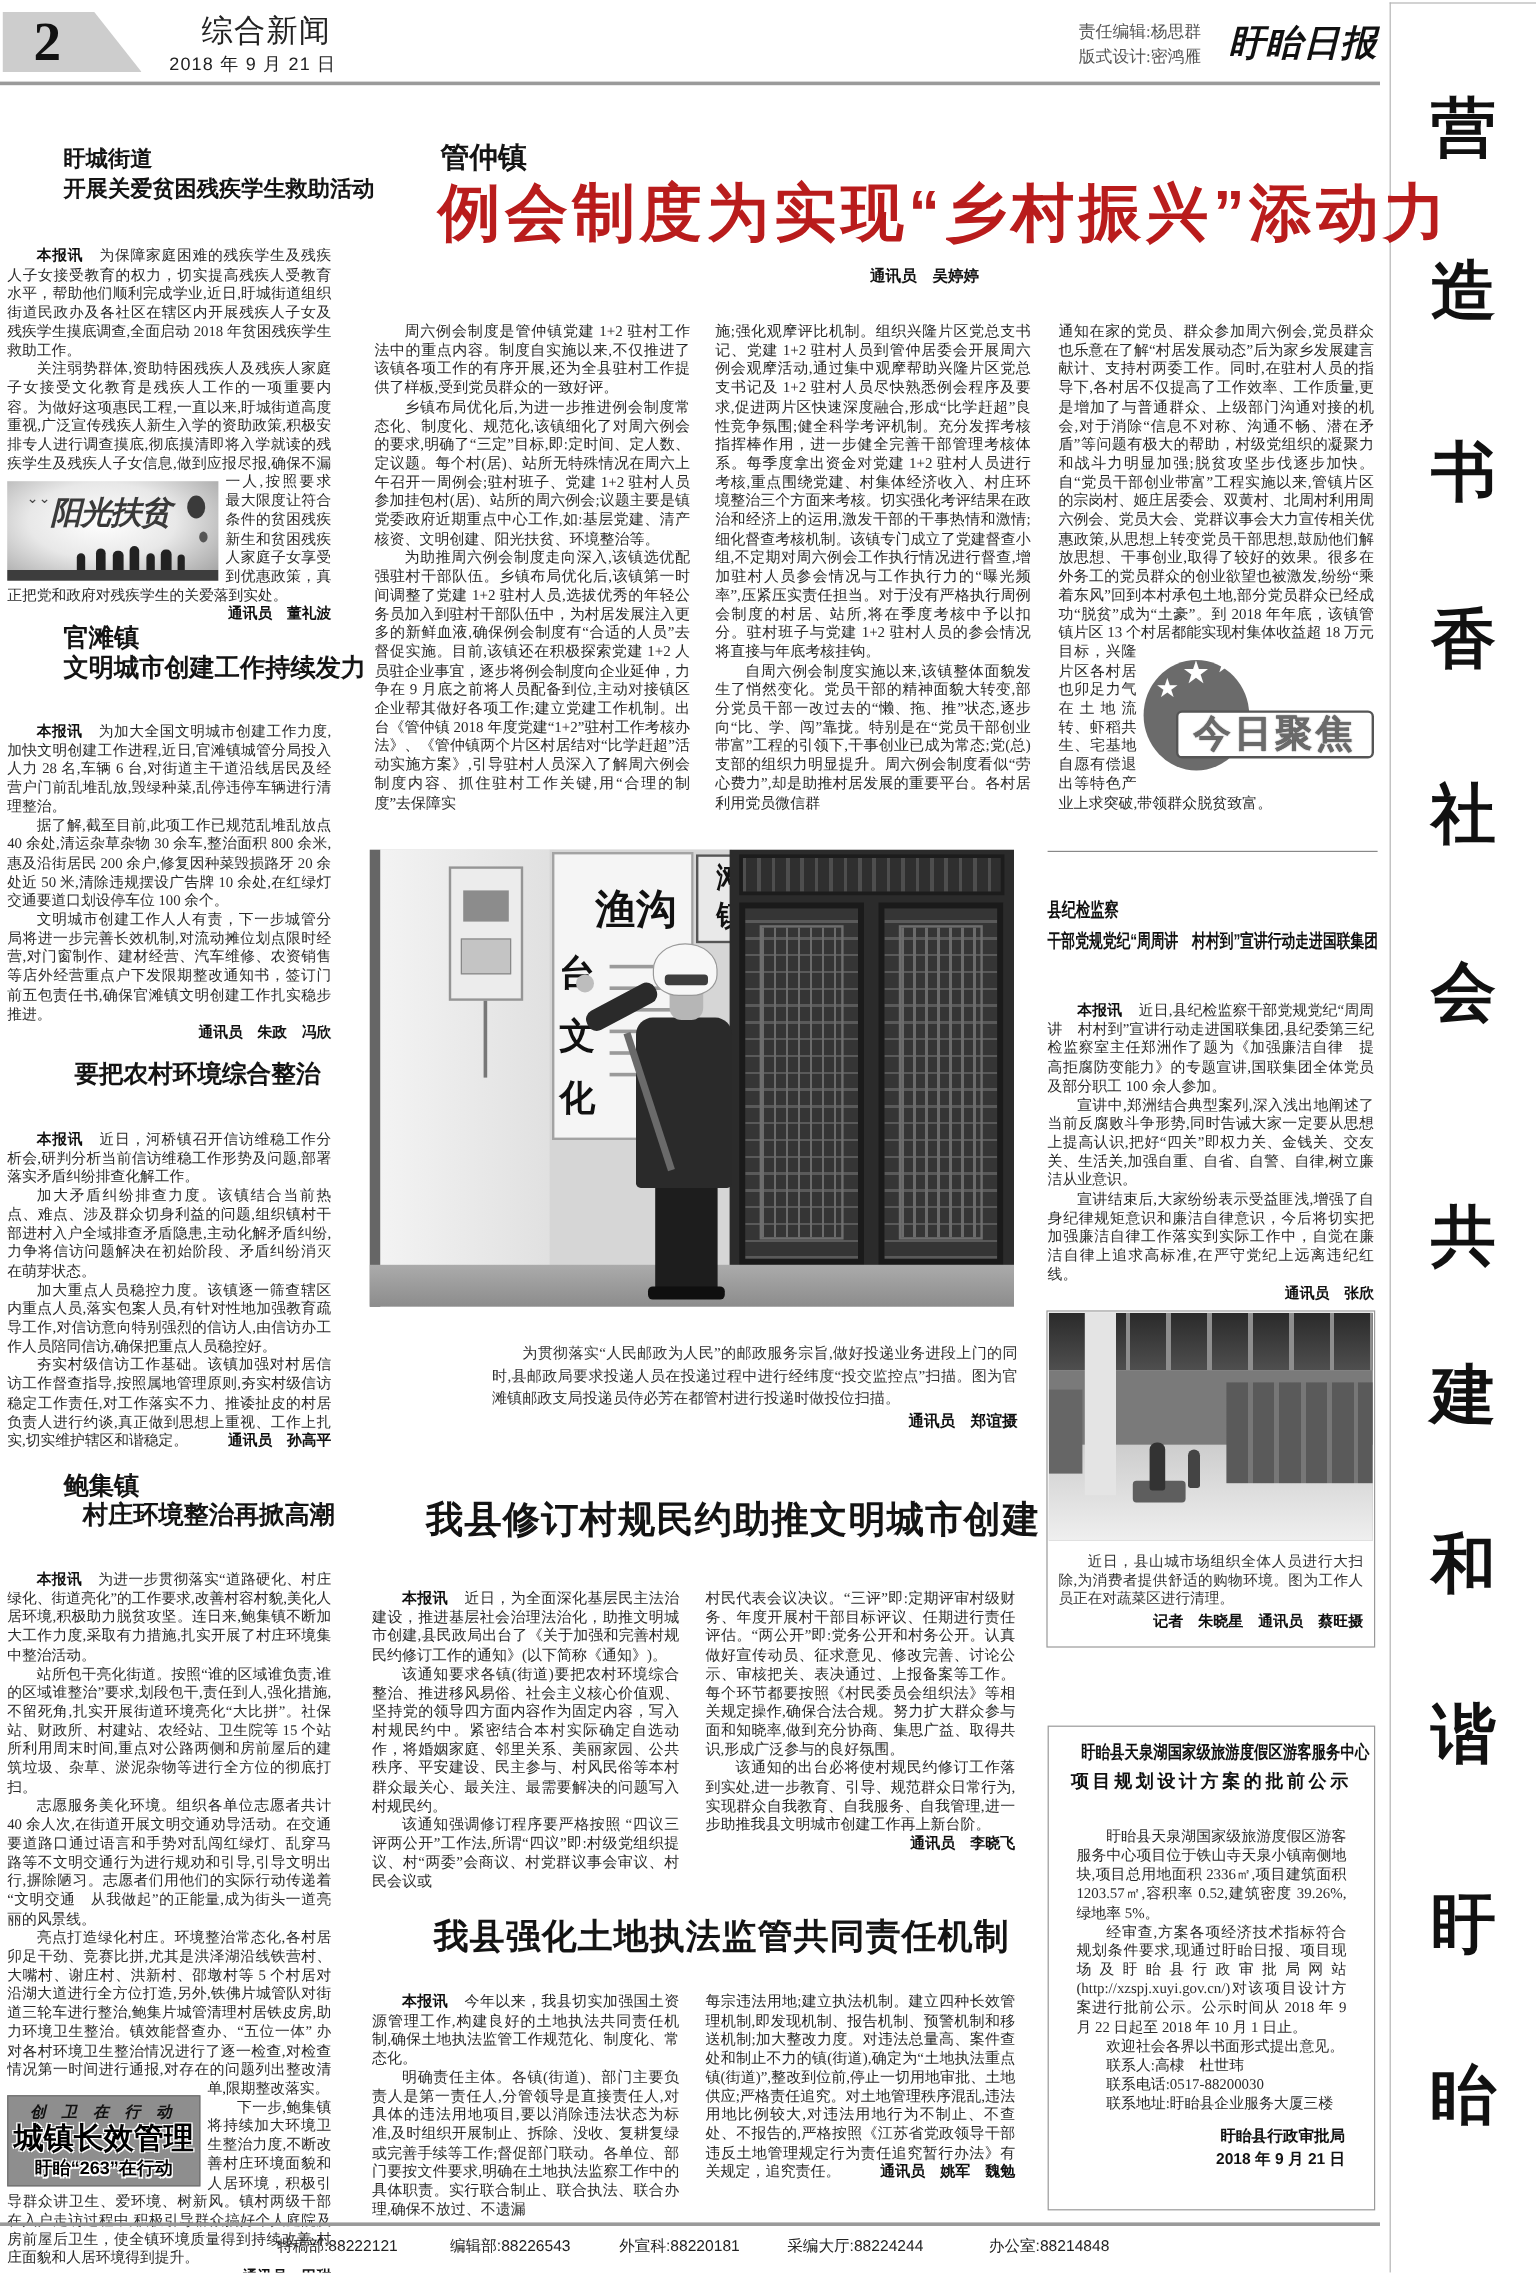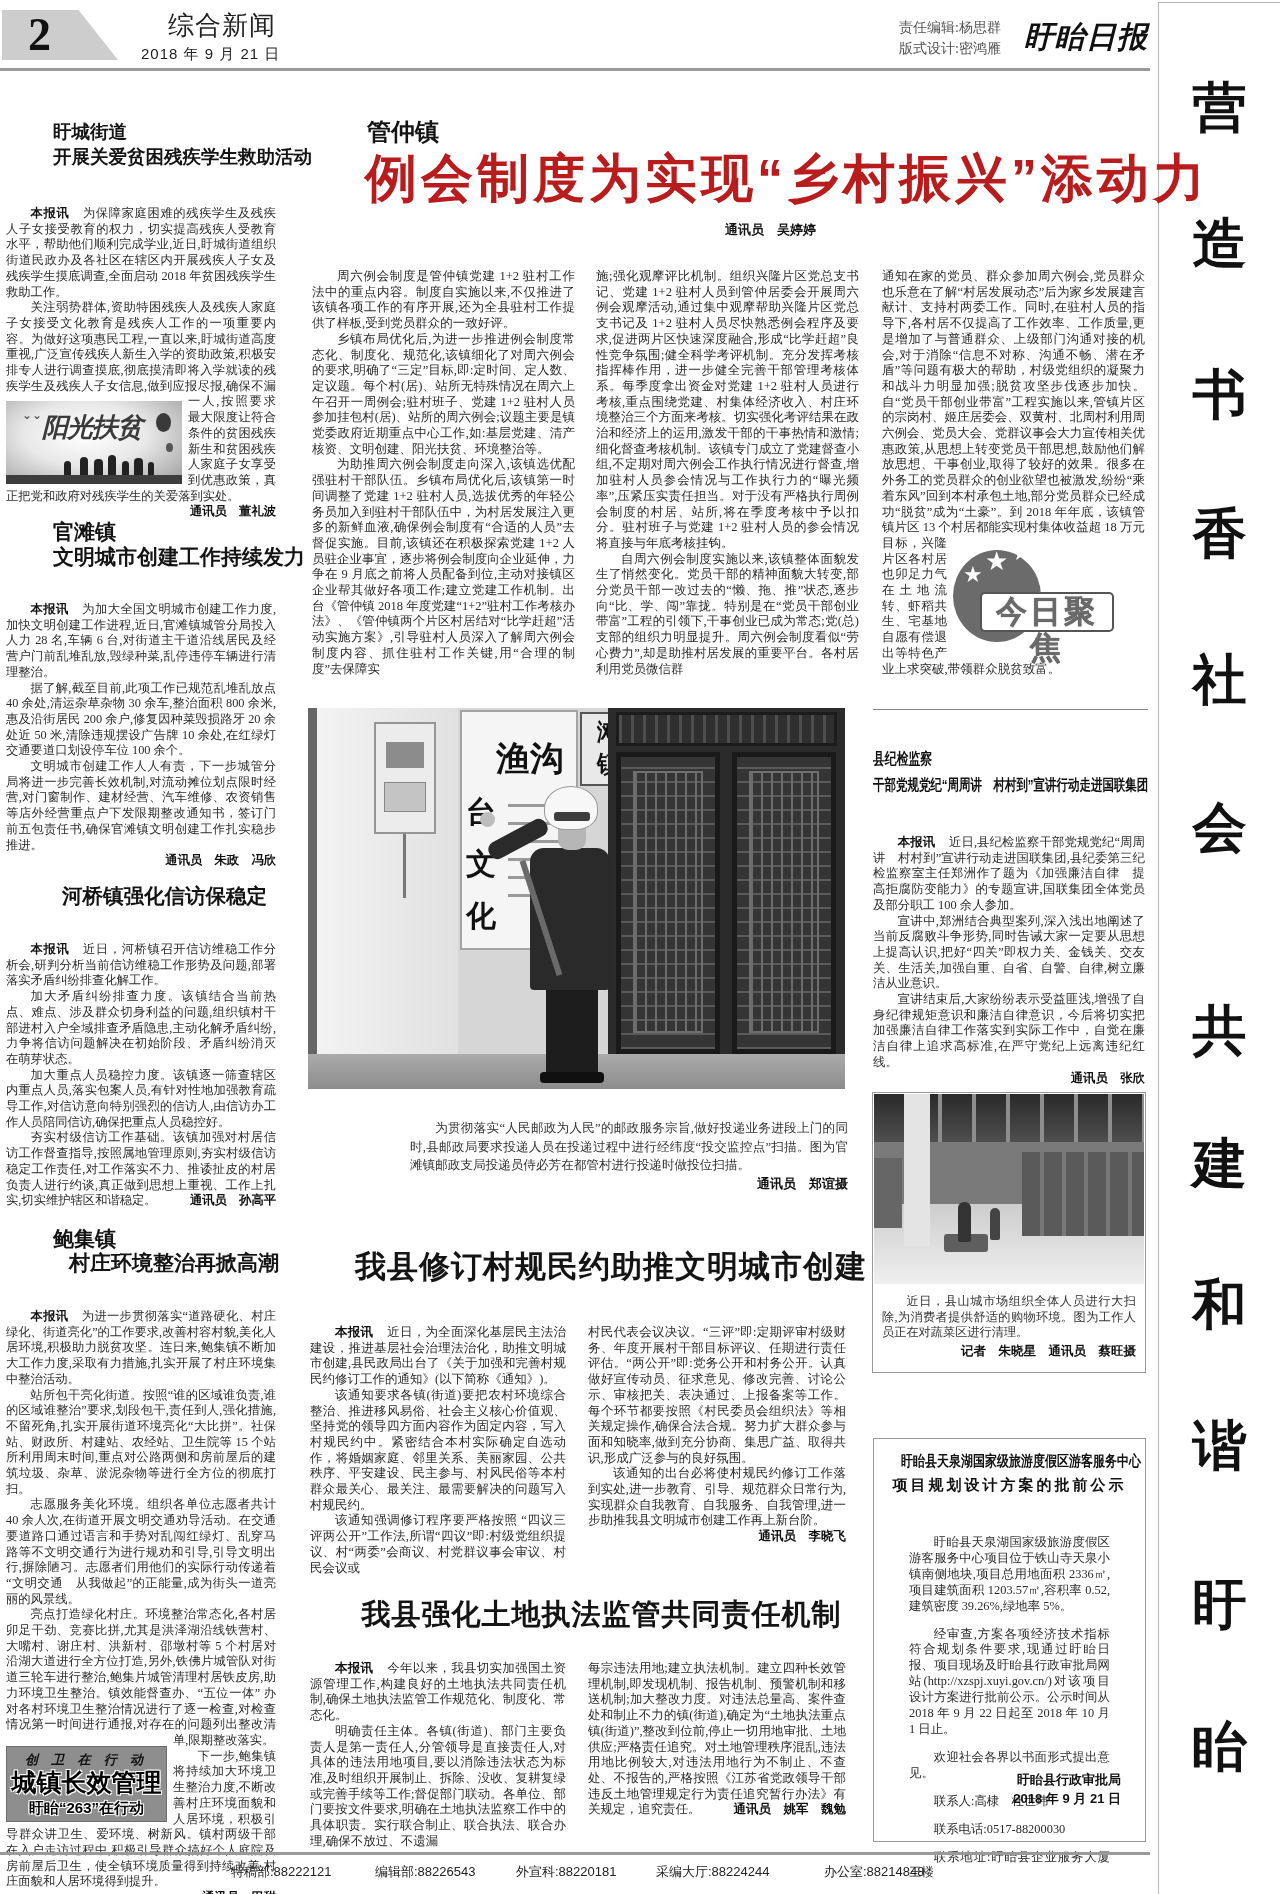--- a/index.html
+++ b/index.html
@@ -48,21 +48,21 @@
 
 .promo{float:left;clear:left;width:161px;height:76px;margin-right:6px;background:#8e8e8e;border:1px solid #6e6e6e;position:relative;text-align:center;}
 .promo .p1{position:absolute;left:0;top:5px;width:159px;font:italic bold 13px/15px "Liberation Serif","DejaVu Serif",serif;color:#111;letter-spacing:5px;}
 .promo .p2{position:absolute;left:0;top:22px;width:159px;font:bold 25px/28px "Liberation Serif","DejaVu Serif",serif;color:#000;text-shadow:1px 1px 0 #fff,-1px -1px 0 #fff,1px -1px 0 #fff,-1px 1px 0 #fff;}
 .promo .p3{position:absolute;left:0;top:52px;width:159px;font:bold 15px/18px "Liberation Sans","DejaVu Sans",sans-serif;color:#000;text-shadow:1px 1px 0 #fff,-1px -1px 0 #fff,1px -1px 0 #fff,-1px 1px 0 #fff;}
 
 
 .badge{float:right;clear:right;width:192px;height:113px;margin-left:6px;position:relative;}
 .badge .circle{position:absolute;left:0;top:14px;width:88px;height:92px;border-radius:50%;background:#6b6b6b;}
 .badge .star{position:absolute;color:#fff;font-family:"DejaVu Sans",sans-serif;line-height:1;}
-.badge .rect{position:absolute;left:27px;top:56px;width:134px;height:40px;background:#fff;border:2px solid #555;border-radius:5px;text-align:center;font:bold 31px/36px "Liberation Sans","DejaVu Sans",sans-serif;color:#6a6a6a;letter-spacing:3px;text-shadow:0 0 1px #222;}
+.badge .rect{position:absolute;left:27px;top:56px;width:165px;height:40px;background:#fff;border:2px solid #555;border-radius:5px;text-align:center;font:bold 31px/36px "Liberation Sans","DejaVu Sans",sans-serif;color:#6a6a6a;letter-spacing:3px;text-shadow:0 0 1px #222;}
 
 
 .photo-main{position:absolute;left:308px;top:708px;width:537px;height:381px;background:#cfcfcf;overflow:hidden;}
 .photo-main div{position:absolute;}
 .pm-edge{left:0;top:0;width:9px;height:381px;background:#666;}
 .pm-wall{left:9px;top:0;width:145px;height:381px;background:linear-gradient(90deg,#f3f3f3,#e0e0e0);}
 .pm-wall2{left:150px;top:0;width:152px;height:381px;background:#d6d6d6;}
 .pm-meter{left:66px;top:14px;width:62px;height:112px;background:#ececec;border:2px solid #959595;}
 .pm-meter-win{left:10px;top:18px;width:38px;height:26px;background:#8c8c8c;}
 .pm-meter-lbl{left:8px;top:58px;width:42px;height:30px;background:#c4c4c4;border:1px solid #888;}
@@ -101,21 +101,21 @@
 .mk-p2{left:116px;top:114px;width:10px;height:32px;background:#444;border-radius:5px 5px 2px 2px;}
 .mk-machine{left:70px;top:140px;width:44px;height:18px;background:#5e5e5e;border-radius:3px;}
 .cap{position:absolute;font-family:"Liberation Serif","DejaVu Serif",serif;color:#333;text-align:justify;}
 .cap p{margin:0;text-indent:2em;}
 
 
 .notice{position:absolute;left:873px;top:1438px;width:273px;height:404px;border:1px solid #999;}
 .n-t1{position:absolute;left:0;top:13px;width:271px;text-align:center;font:bold 15px/18px "Liberation Serif","DejaVu Serif",serif;color:#111;white-space:nowrap;transform:scaleX(0.8);}
 .n-t2{position:absolute;left:0;top:37px;width:271px;text-align:center;font:bold 15px/18px "Liberation Serif","DejaVu Serif",serif;color:#111;letter-spacing:3px;white-space:nowrap;}
 .n-body{position:absolute;left:23px;top:84px;width:225px;font-size:12.4px;line-height:15.9px;color:#2b2b2b;text-align:justify;}
-.n-body p{margin:12px;text-indent:2em;}
+.n-body p{margin:0;text-indent:2em;}
 .n-sign{position:absolute;right:24px;font:bold 13px/16px "Liberation Sans","DejaVu Sans",sans-serif;color:#111;white-space:nowrap;}
 
 .vrule-r{position:absolute;left:873px;top:709px;width:275px;height:1px;background:#888;}
 .jj-k{position:absolute;left:873px;top:750px;font:bold 16px/18px "Liberation Sans","DejaVu Sans",sans-serif;color:#111;white-space:nowrap;transform:scaleX(0.74);transform-origin:left top;}
 .jj-t{position:absolute;left:873px;top:776px;font:bold 15.5px/18px "Liberation Sans","DejaVu Sans",sans-serif;color:#111;white-space:nowrap;transform:scaleX(0.74);transform-origin:left top;}
 
 .footer-item{position:absolute;top:1864px;font:13px/16px "Liberation Sans","DejaVu Sans",sans-serif;color:#222;white-space:nowrap;}
 </style>
 </head>
 <body>
@@ -172,21 +172,21 @@
 
   <div class="lh" style="left:6px;top:521px;font-size:21px">官滩镇</div>
   <div class="lh" style="left:6px;top:546px;font-size:21px">文明城市创建工作持续发力</div>
   <div class="txt" style="left:6px;top:602px;width:270px">
     <p><span class="lead">本报讯</span><span>为加大全国文明城市创建工作力度,加快文明创建工作进程,近日,官滩镇城管分局投入人力 28 名,车辆 6 台,对街道主干道沿线居民及经营户门前乱堆乱放,毁绿种菜,乱停违停车辆进行清理整治。</span></p>
     <p>据了解,截至目前,此项工作已规范乱堆乱放点 40 余处,清运杂草杂物 30 余车,整治面积 800 余米,惠及沿街居民 200 余户,修复因种菜毁损路牙 20 余处近 50 米,清除违规摆设广告牌 10 余处,在红绿灯交通要道口划设停车位 100 余个。</p>
     <p>文明城市创建工作人人有责，下一步城管分局将进一步完善长效机制,对流动摊位划点限时经营,对门窗制作、建材经营、汽车维修、农资销售等店外经营重点户下发限期整改通知书，签订门前五包责任书,确保官滩镇文明创建工作扎实稳步推进。</p>
     <div class="credit">通讯员　朱政　冯欣</div>
   </div>
 
-  <div class="lh" style="left:6px;top:886px;width:270px;text-align:center;font-size:20.5px">河桥镇强化信访保稳定</div>
+  <div class="lh" style="left:6px;top:886px;width:270px;text-align:center;font-size:20.5px">要把农村环境综合整治</div>
   <div class="txt" style="left:6px;top:942px;width:270px">
     <p><span class="lead">本报讯</span><span>近日，河桥镇召开信访维稳工作分析会,研判分析当前信访维稳工作形势及问题,部署落实矛盾纠纷排查化解工作。</span></p>
     <p>加大矛盾纠纷排查力度。该镇结合当前热点、难点、涉及群众切身利益的问题,组织镇村干部进村入户全域排查矛盾隐患,主动化解矛盾纠纷,力争将信访问题解决在初始阶段、矛盾纠纷消灭在萌芽状态。</p>
     <p>加大重点人员稳控力度。该镇逐一筛查辖区内重点人员,落实包案人员,有针对性地加强教育疏导工作,对信访意向特别强烈的信访人,由信访办工作人员陪同信访,确保把重点人员稳控好。</p>
     <p>夯实村级信访工作基础。该镇加强对村居信访工作督查指导,按照属地管理原则,夯实村级信访稳定工作责任,对工作落实不力、推诿扯皮的村居负责人进行约谈,真正做到思想上重视、工作上扎实,切实维护辖区和谐稳定。</p>
     <div class="credit neg">通讯员　孙高平</div>
   </div>
 
   <div class="lh" style="left:6px;top:1228px;font-size:21px">鲍集镇</div>
   <div class="lh" style="left:22px;top:1252px;font-size:21px">村庄环境整治再掀高潮</div>

